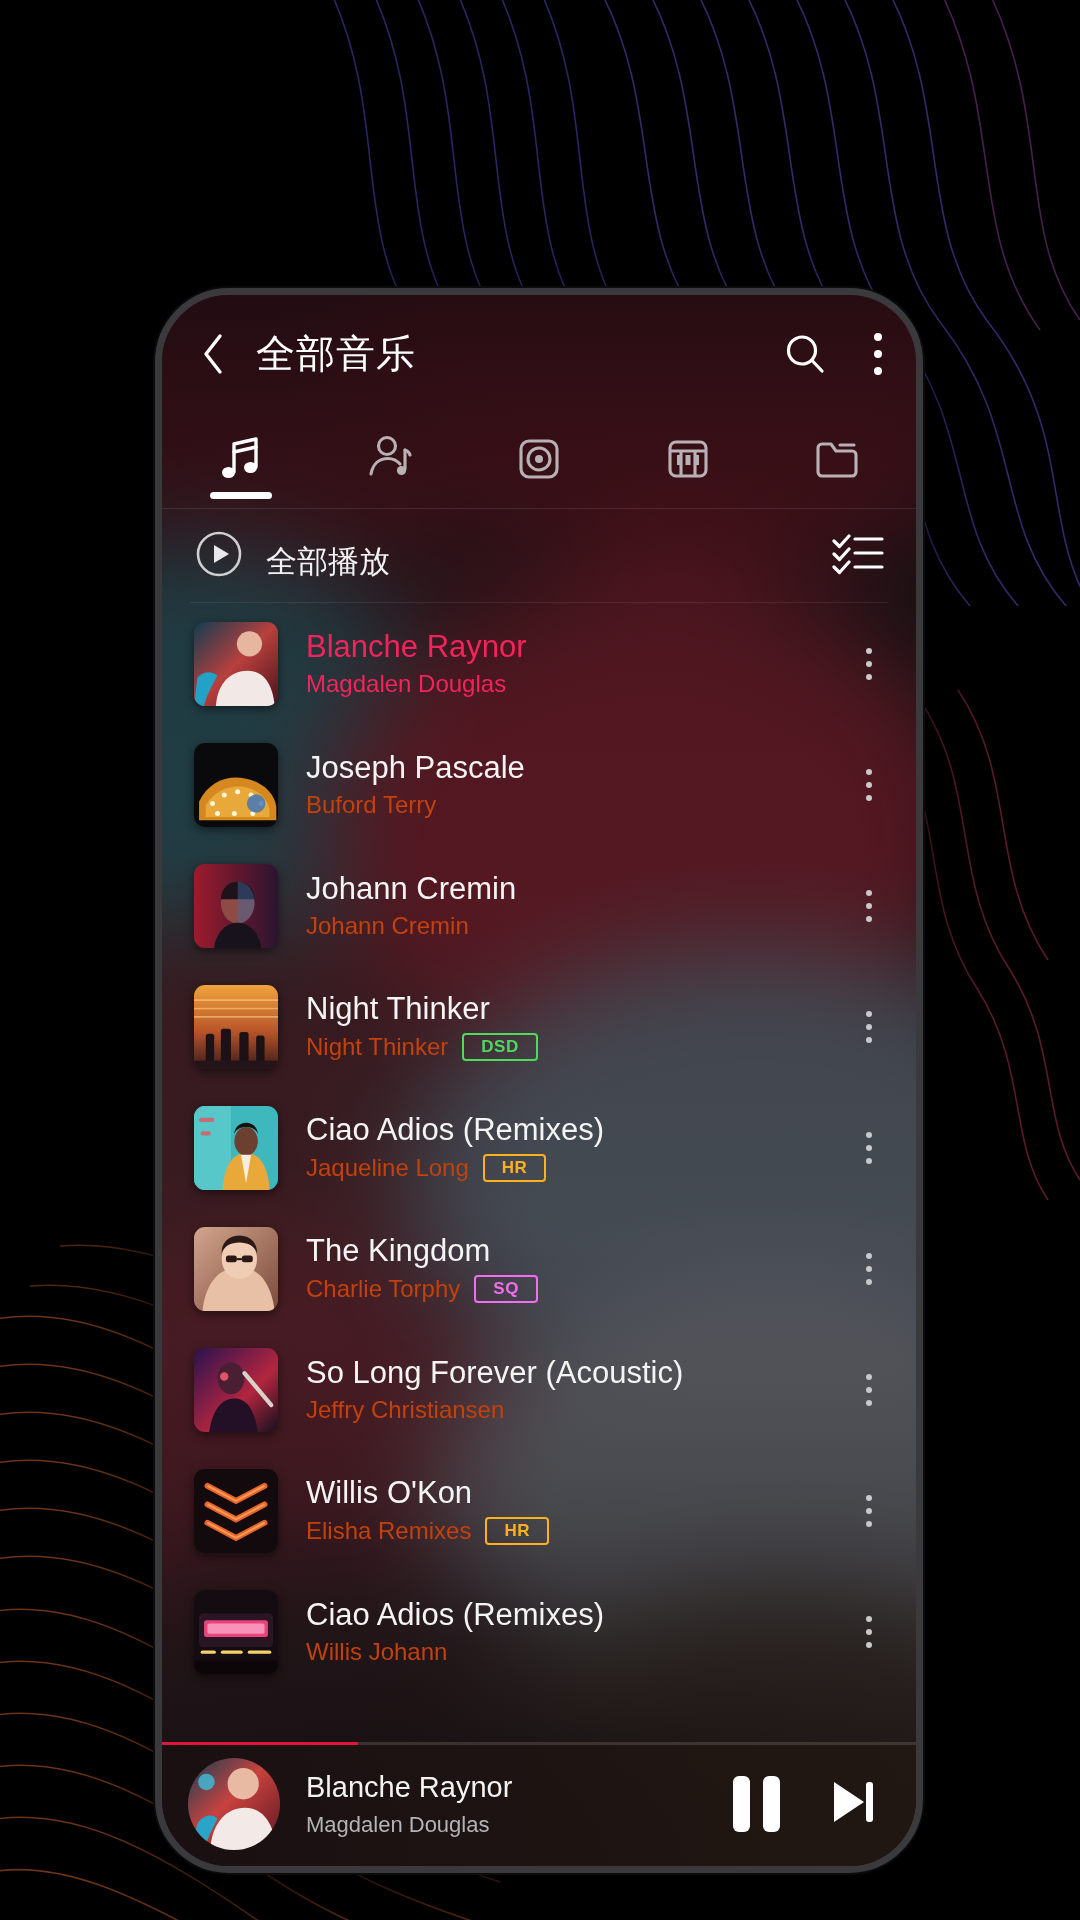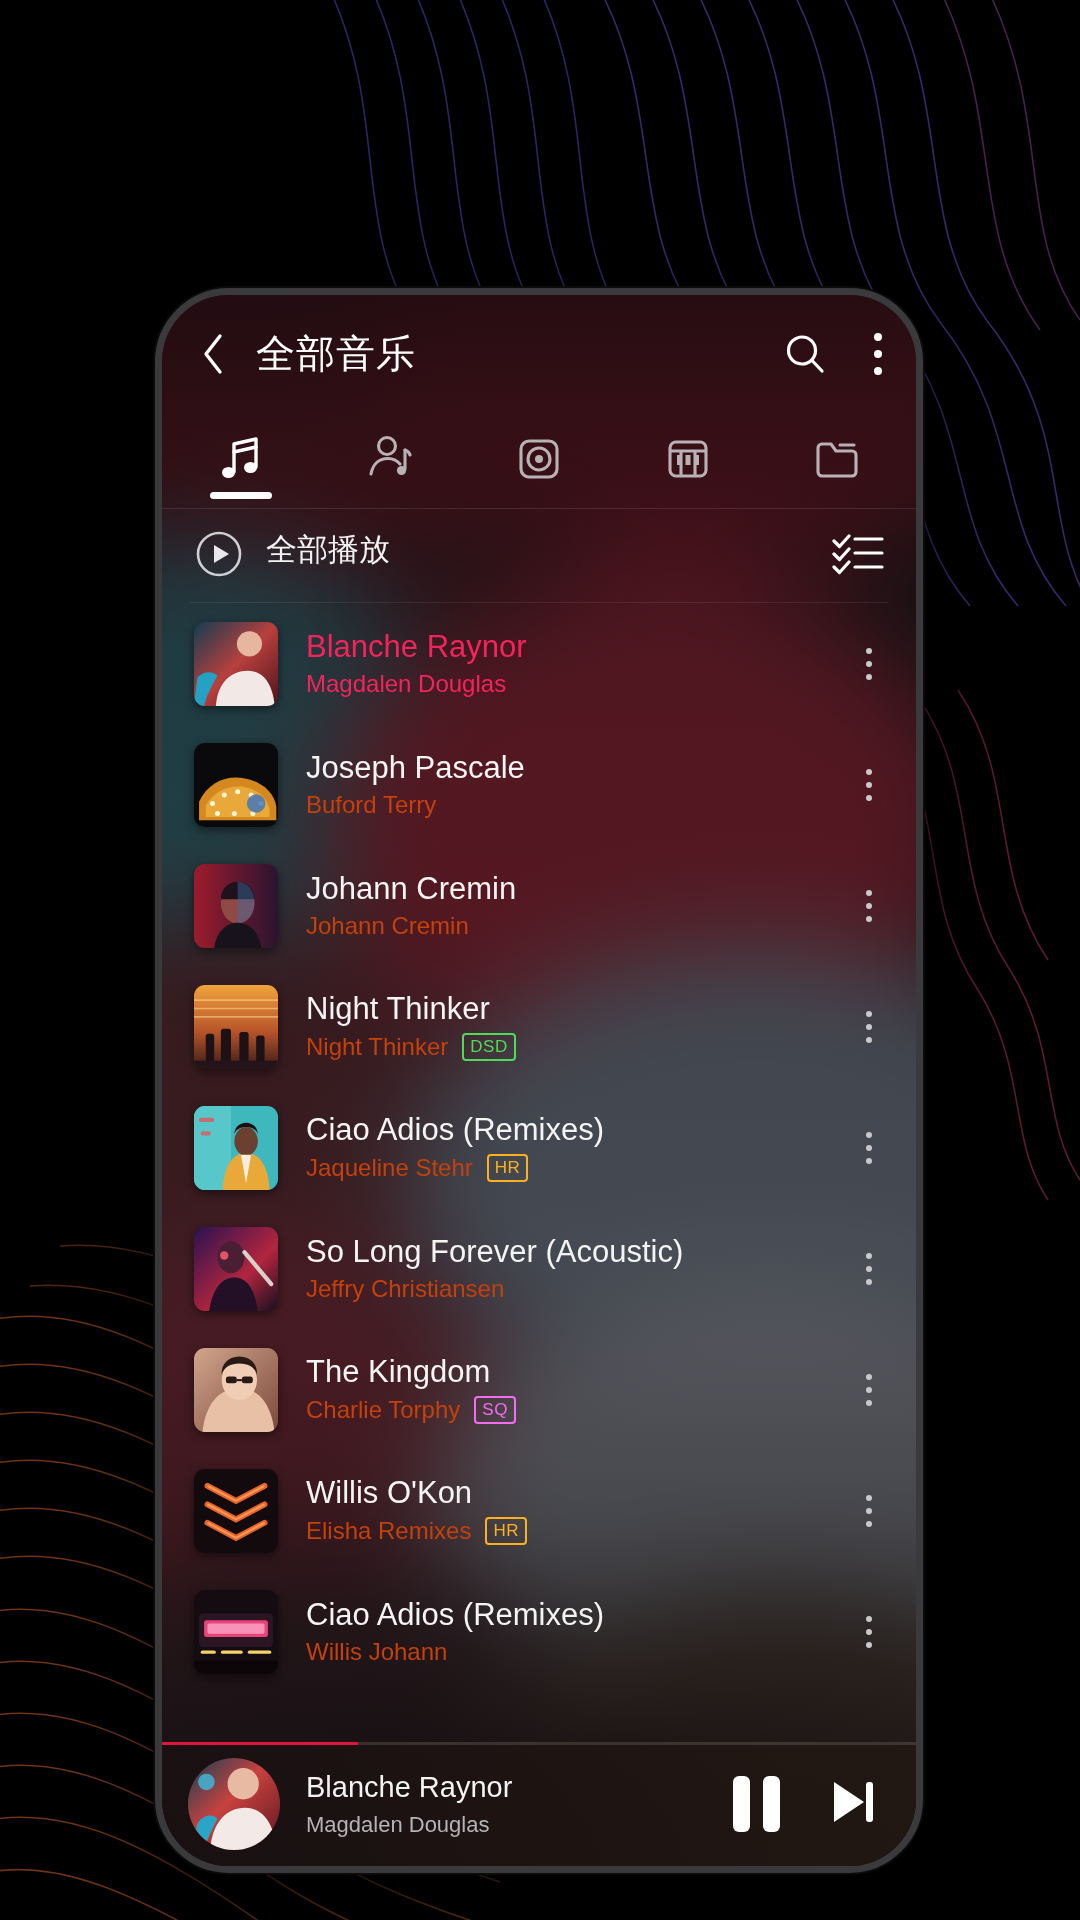--- a/index.html
+++ b/index.html
@@ -46,37 +46,37 @@
   
   .tabs { height:96px; flex:0 0 96px; display:flex; align-items:center; padding:0 4px 4px; position:relative; }
   .tab { flex:1; display:flex; flex-direction:column; align-items:center; justify-content:center; height:100%; cursor:pointer; position:relative; }
   .tab svg { opacity:.82; }
   .tab.active svg { opacity:1; }
   .tab-underline { position:absolute; bottom:6px; width:62px; height:7px; border-radius:4px; background:#fff; }
   .tabs-rule { position:absolute; left:0; right:0; bottom:0; height:1px; background:rgba(255,255,255,.10); }
 
   
   .playall { height:94px; flex:0 0 94px; display:flex; align-items:center; padding:0 32px; position:relative; }
-  .playall-left { display:flex; align-items:flex-start; gap:22px; cursor:pointer; }
+  .playall-left { display:flex; align-items:flex-end; gap:22px; cursor:pointer; }
   .playall-label { color:#f2f2f2; font-size:31px; }
   .playall-right { margin-left:auto; cursor:pointer; }
   .playall-rule { position:absolute; left:28px; right:28px; bottom:0; height:1px; background:rgba(255,255,255,.08); }
 
   
   .list { flex:1 1 auto; overflow:hidden; }
   .song-row { height:121px; display:flex; align-items:center; padding:0 30px 0 32px; cursor:pointer; position:relative; }
   .art { width:84px; height:84px; border-radius:11px; flex:0 0 84px; overflow:hidden; position:relative; box-shadow:0 3px 10px rgba(0,0,0,.5); }
   .art svg { display:block; width:100%; height:100%; }
   .meta { margin-left:28px; min-width:0; flex:1 1 auto; display:flex; flex-direction:column; gap:7px; }
   .title { font-size:31px; color:#f4f4f4; white-space:nowrap; overflow:hidden; text-overflow:ellipsis; line-height:1.08; }
   .sub-line { display:flex; align-items:center; gap:14px; }
   .artist { font-size:24px; color:#c2410c; white-space:nowrap; overflow:hidden; text-overflow:ellipsis; line-height:1.1; }
   .song-row.playing .title { color:#f3245c; }
   .song-row.playing .artist { color:#f3245c; }
-  .badge { font-size:17px; line-height:1; padding:3px 6px 4px; border-radius:4px; border:2px solid currentColor; letter-spacing:.5px; font-weight:400; white-space:nowrap; }
+  .badge { font-size:17px; line-height:1; padding:3px 17px 4px; border-radius:4px; border:2px solid currentColor; letter-spacing:.5px; font-weight:700; white-space:nowrap; }
   .row-menu { margin-left:18px; flex:0 0 auto; padding:10px 14px; cursor:pointer; }
   .dots-sm { width:6px; display:flex; flex-direction:column; gap:7px; align-items:center; }
   .dots-sm i { width:6px; height:6px; border-radius:50%; background:#c9c9cc; display:block; }
 
   
   .nowbar { flex:0 0 124px; height:124px; position:relative; display:flex; align-items:center; padding:0 34px 0 26px;
             background:linear-gradient(90deg, rgba(26,16,18,.92), rgba(34,24,18,.92)); }
   .progress-track { position:absolute; top:0; left:0; right:0; height:3px; background:rgba(255,255,255,.13); }
   .progress-fill { position:absolute; top:0; left:0; height:3px; background:#e0143c; }
   .np-art { width:92px; height:92px; border-radius:50%; overflow:hidden; flex:0 0 92px; }
@@ -409,53 +409,22 @@
                   </g>
     <path d="M34 100 C36 68 48 56 62 56 C76 56 88 68 90 100 Z" fill="#e8a93a"></path>
     <ellipse cx="62" cy="42" rx="14" ry="17" fill="#6b4030"></ellipse>
     <path d="M48 34 C50 22 74 22 76 34 C76 26 70 20 62 20 C54 20 48 26 48 34 Z" fill="#17110f"></path>
     <path d="M56 58 L62 92 L68 58 Z" fill="#f5ede0"></path>
                 </svg>
               </div>
               <div class="meta">
                 <div class="title">Ciao Adios (Remixes)</div>
                 <div class="sub-line">
-                  <div class="artist">Jaqueline Stehr</div>
+                  <div class="artist">Jaqueline Long</div>
                   <span class="badge" style="color: rgb(255, 176, 31);">HR</span>
-                </div>
-              </div>
-              <div class="row-menu">
-                <span class="dots-sm">
-                  <i></i>
-                  <i></i>
-                  <i></i>
-                </span>
-              </div>
-            </div>
-            <div class="song-row">
-              <div class="art">
-                <svg viewBox="0 0 100 100" xmlns="http://www.w3.org/2000/svg">
-                  <defs>
-                    <linearGradient id="a6" x1="0" y1="0" x2="1" y2="1">
-                      <stop offset="0%" stop-color="#2a1250"></stop>
-                      <stop offset="60%" stop-color="#b3253f"></stop>
-                      <stop offset="100%" stop-color="#14101e"></stop>
-                    </linearGradient>
-                  </defs>
-    <rect width="100" height="100" fill="url(#a6)"></rect>
-    <ellipse cx="44" cy="36" rx="16" ry="19" fill="#4a1f33"></ellipse>
-    <path d="M18 100 C22 72 34 60 48 60 C62 60 72 72 76 100 Z" fill="#231026"></path>
-    <path d="M60 30 L92 68" stroke="#d9d2c8" stroke-width="5" stroke-linecap="round"></path>
-    <circle cx="36" cy="34" r="5" fill="#f25a6e" opacity=".9"></circle>
-                </svg>
-              </div>
-              <div class="meta">
-                <div class="title">So Long Forever (Acoustic)</div>
-                <div class="sub-line">
-                  <div class="artist">Jeffry Christiansen</div>
                 </div>
               </div>
               <div class="row-menu">
                 <span class="dots-sm">
                   <i></i>
                   <i></i>
                   <i></i>
                 </span>
               </div>
             </div>
@@ -490,20 +459,51 @@
                 <span class="dots-sm">
                   <i></i>
                   <i></i>
                   <i></i>
                 </span>
               </div>
             </div>
             <div class="song-row">
               <div class="art">
                 <svg viewBox="0 0 100 100" xmlns="http://www.w3.org/2000/svg">
+                  <defs>
+                    <linearGradient id="a6" x1="0" y1="0" x2="1" y2="1">
+                      <stop offset="0%" stop-color="#2a1250"></stop>
+                      <stop offset="60%" stop-color="#b3253f"></stop>
+                      <stop offset="100%" stop-color="#14101e"></stop>
+                    </linearGradient>
+                  </defs>
+    <rect width="100" height="100" fill="url(#a6)"></rect>
+    <ellipse cx="44" cy="36" rx="16" ry="19" fill="#4a1f33"></ellipse>
+    <path d="M18 100 C22 72 34 60 48 60 C62 60 72 72 76 100 Z" fill="#231026"></path>
+    <path d="M60 30 L92 68" stroke="#d9d2c8" stroke-width="5" stroke-linecap="round"></path>
+    <circle cx="36" cy="34" r="5" fill="#f25a6e" opacity=".9"></circle>
+                </svg>
+              </div>
+              <div class="meta">
+                <div class="title">So Long Forever (Acoustic)</div>
+                <div class="sub-line">
+                  <div class="artist">Jeffry Christiansen</div>
+                </div>
+              </div>
+              <div class="row-menu">
+                <span class="dots-sm">
+                  <i></i>
+                  <i></i>
+                  <i></i>
+                </span>
+              </div>
+            </div>
+            <div class="song-row">
+              <div class="art">
+                <svg viewBox="0 0 100 100" xmlns="http://www.w3.org/2000/svg">
                   <rect width="100" height="100" fill="#120a0c"></rect>
     <g fill="none" stroke="#e8622c" stroke-width="7" stroke-linecap="round">
       <path d="M16 20 L50 38 L84 20"></path>
                     <path d="M16 42 L50 60 L84 42"></path>
                     <path d="M16 64 L50 82 L84 64"></path>
     </g>
     <g fill="none" stroke="#f8a95c" stroke-width="2.5" opacity=".8">
       <path d="M16 20 L50 38 L84 20"></path>
                     <path d="M16 42 L50 60 L84 42"></path>
                     <path d="M16 64 L50 82 L84 64"></path>

